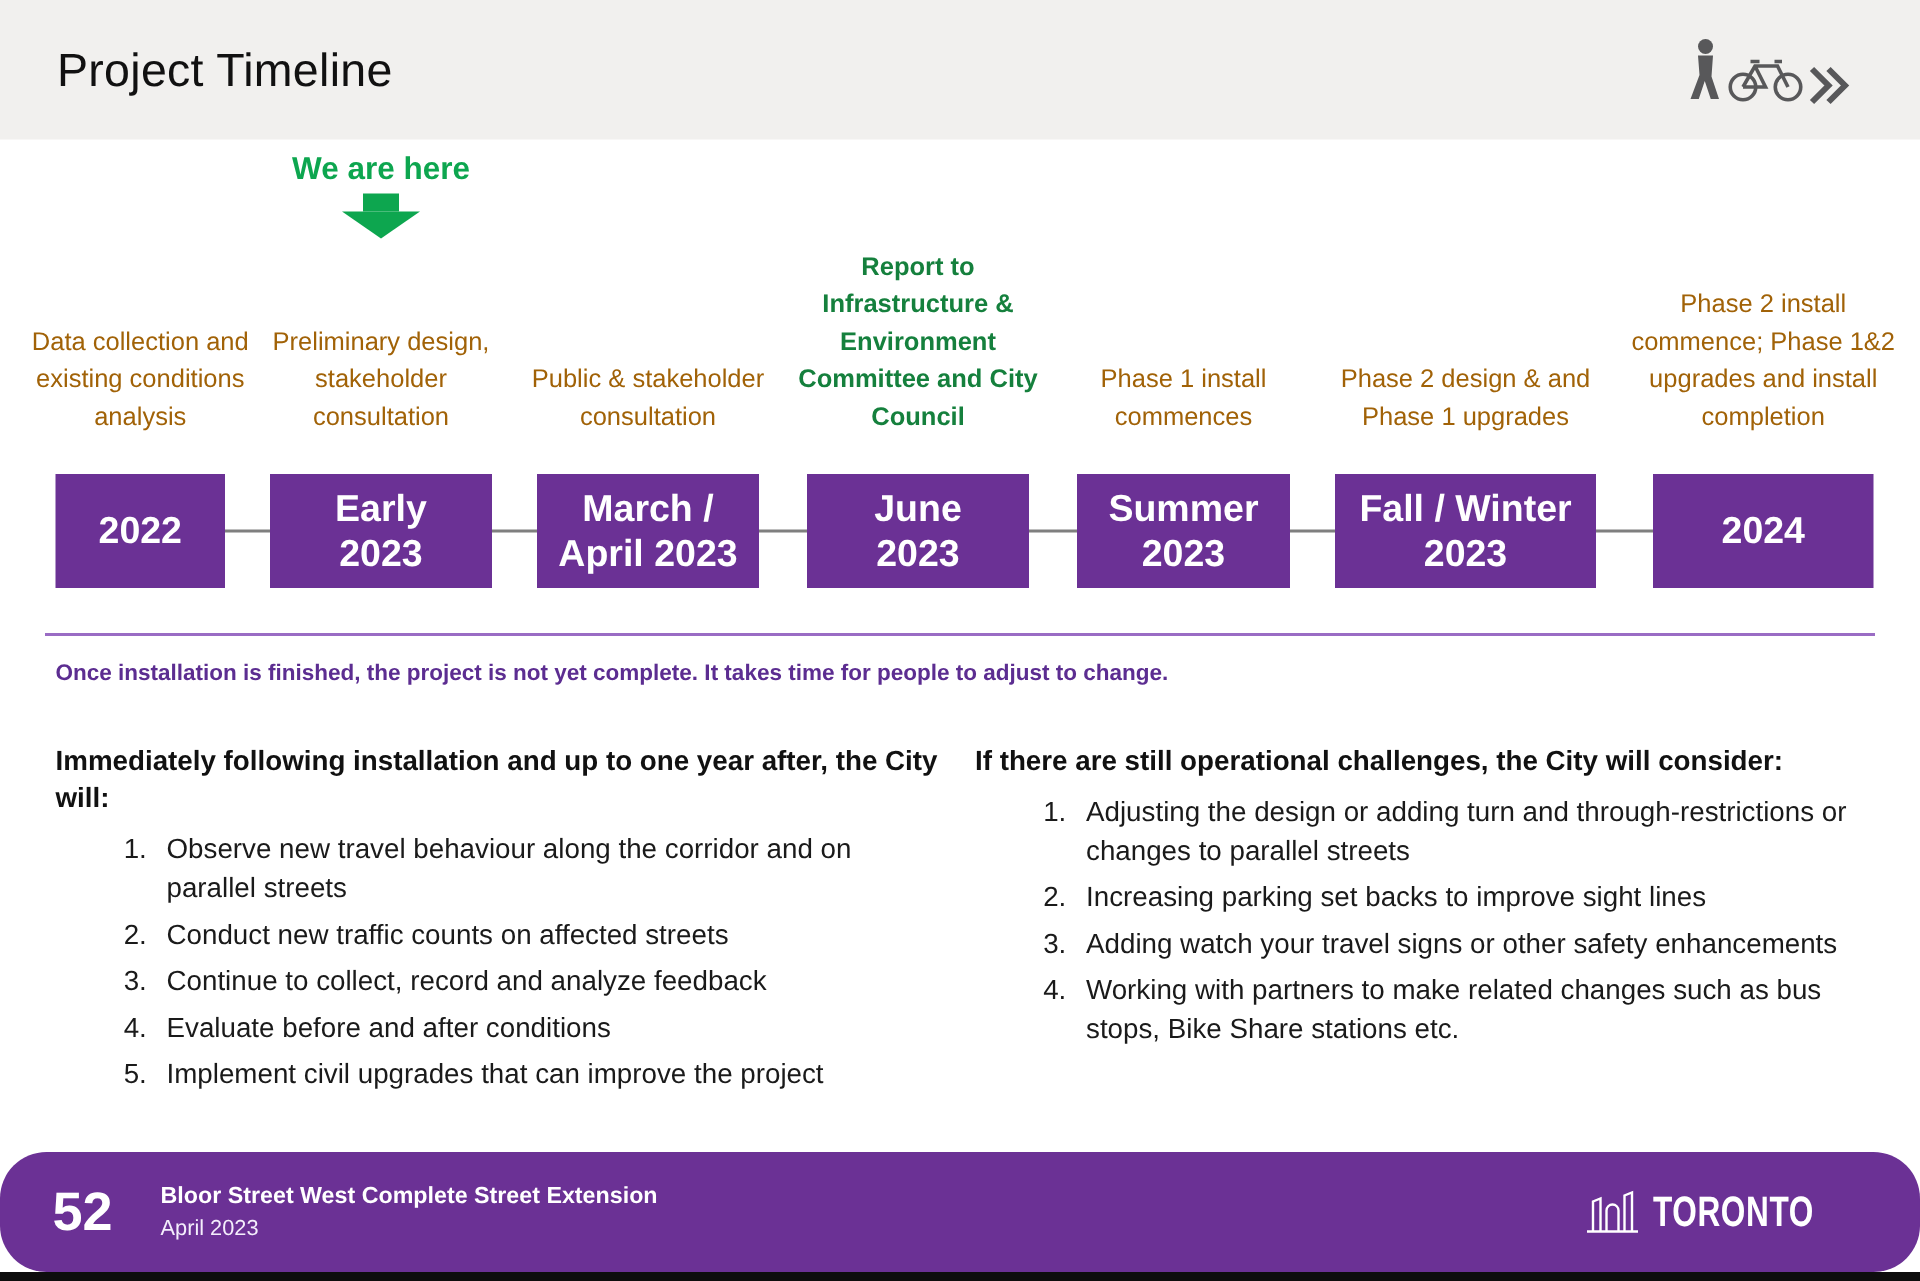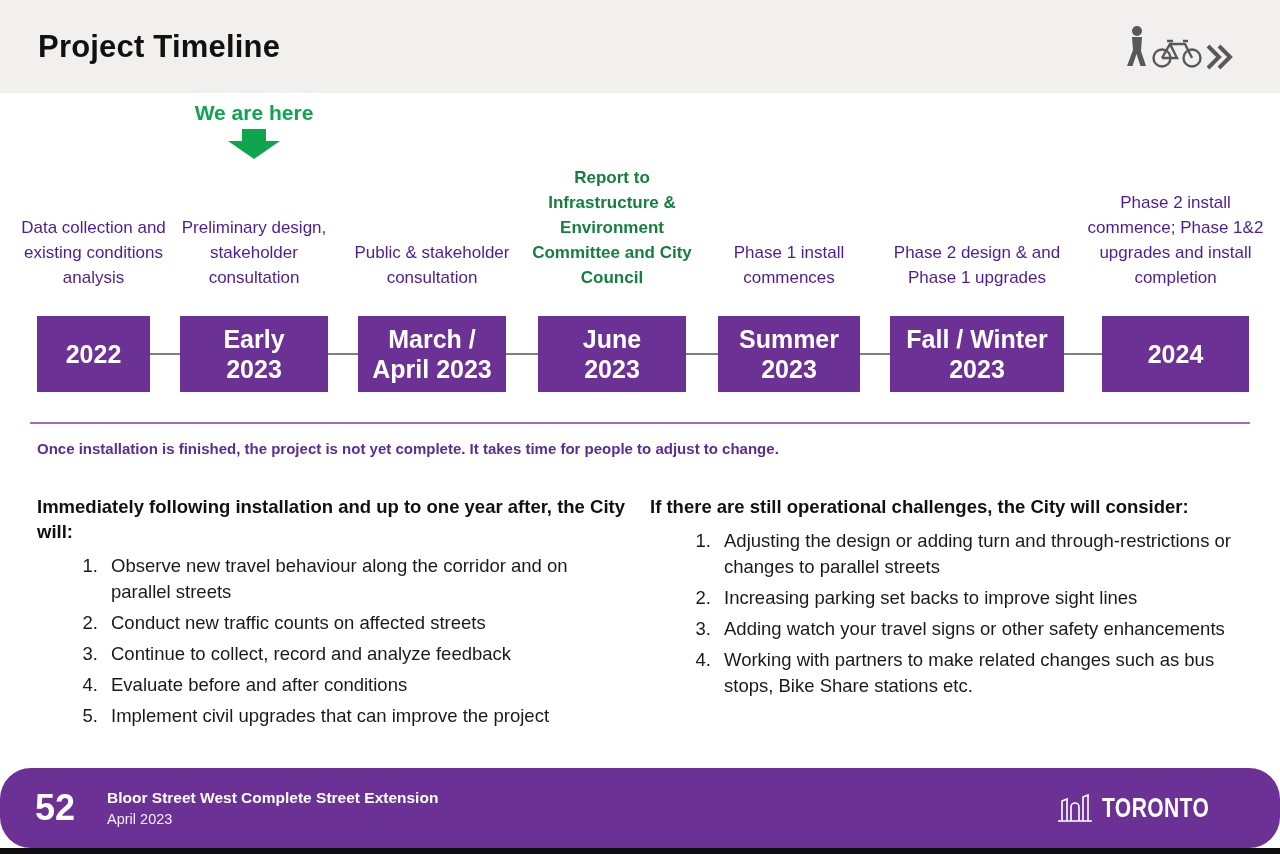--- a/index.html
+++ b/index.html
@@ -15,21 +15,21 @@
 
   
   .header-bar {
     position: absolute; top: 0; left: 0;
     width: 1280px; height: 93px;
     background: #f1f0ee;
     display: flex; align-items: center; justify-content: space-between;
     padding: 0 40px 0 38px;
   }
   .page-title {
-    font-size: 31px; font-weight: bold; color: #111;
+    font-size: 31px; font-weight: normal; color: #111;
     letter-spacing: 0.2px;
   }
   .mobility-icons { display: flex; align-items: flex-end; }
 
   
   .timeline-section {
     position: absolute; top: 93px; left: 37px;
     width: 1212px;
   }
   .we-are-here {
@@ -46,21 +46,21 @@
     border-top: 18px solid #0DA64F;
   }
   .timeline-grid {
     display: grid;
     grid-template-columns: 113px 30px 148px 30px 148px 32px 148px 32px 142px 30px 174px 38px 147px;
   }
   .t-label {
     grid-row: 1;
     align-self: end;
     text-align: center;
-    font-size: 17px; line-height: 25px; color: #4c1d95;
+    font-size: 17px; line-height: 25px; color: #a16207;
     margin: 72px -16px 26px -16px;
   }
   .t-label.bold { font-weight: bold; color: #15803d; }
   .label-spacer { grid-row: 1; }
   .t-box {
     grid-row: 2;
     height: 76px;
     background: #6B3195;
     color: #ffffff;
     font-size: 25px; font-weight: bold; line-height: 1.22;

